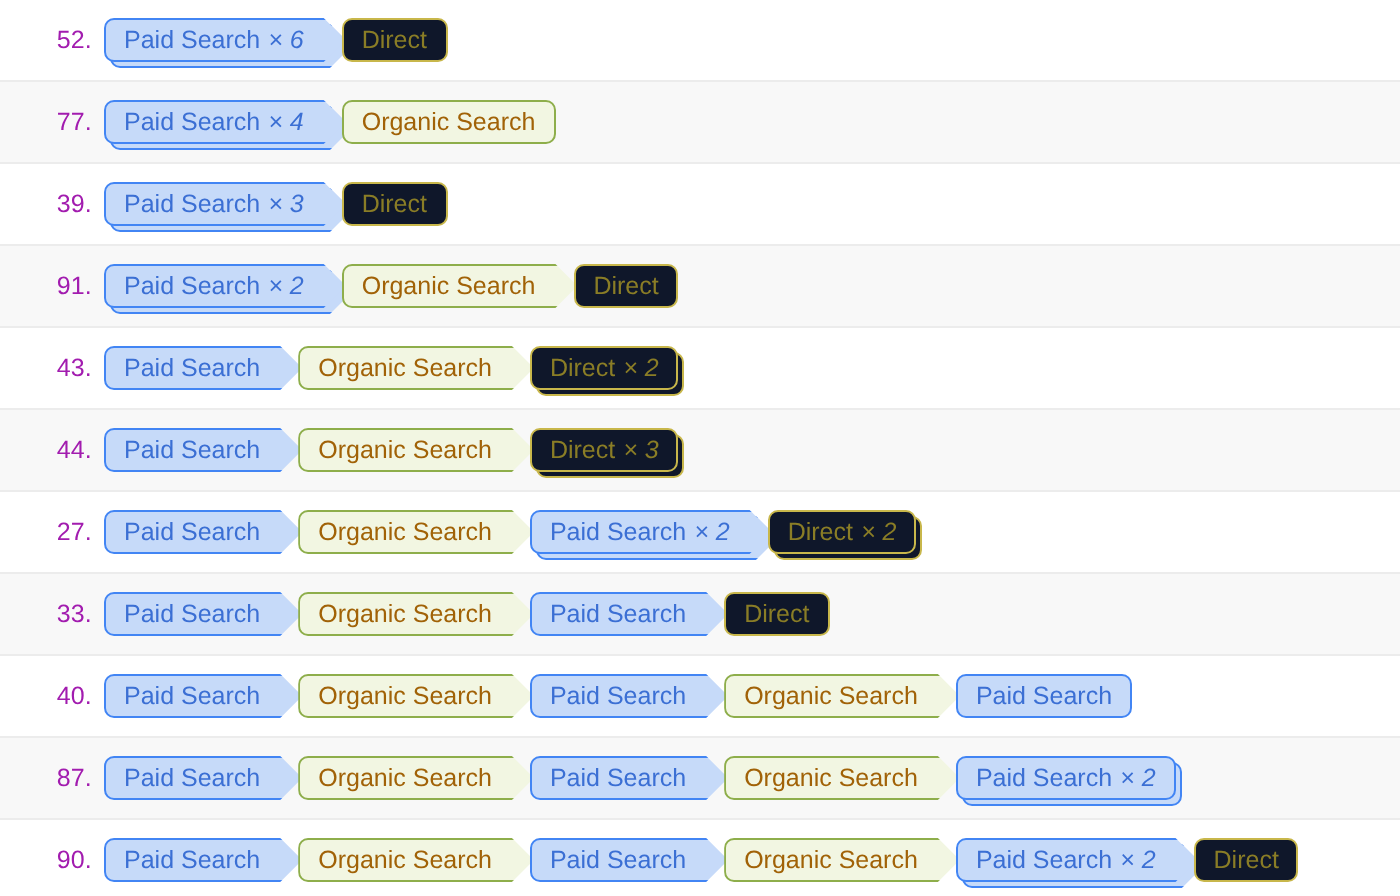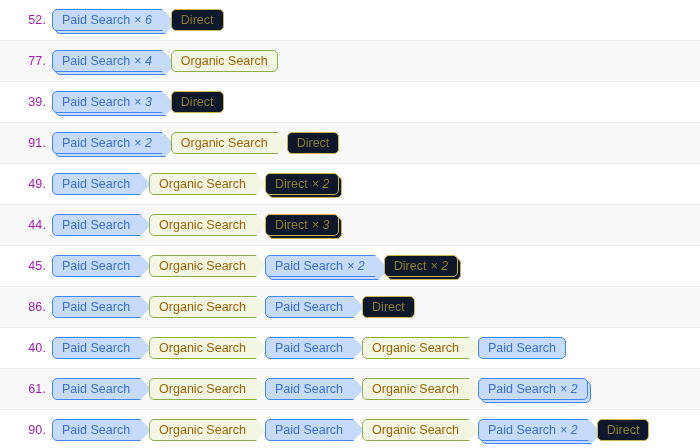--- a/index.html
+++ b/index.html
@@ -174,21 +174,21 @@
           </div>
         </div>
         <div class="chip direct terminal">
           <div class="chip-face">
             <span>Direct</span>
           </div>
         </div>
       </div>
     </div>
     <div class="path-row">
-      <div class="row-index">49.</div>
+      <div class="row-index">43.</div>
       <div class="path-seq">
         <div class="chip paid arrow">
           <div class="chip-face">
             <span>Paid Search</span>
           </div>
         </div>
         <div class="chip organic arrow">
           <div class="chip-face">
             <span>Organic Search</span>
           </div>
@@ -218,21 +218,21 @@
         <div class="chip direct terminal multi">
           <div class="chip-ghost" style="width: 74px;"></div>
           <div class="chip-face">
             <span>Direct</span>
             <span class="chip-mult">× 3</span>
           </div>
         </div>
       </div>
     </div>
     <div class="path-row">
-      <div class="row-index">45.</div>
+      <div class="row-index">27.</div>
       <div class="path-seq">
         <div class="chip paid arrow">
           <div class="chip-face">
             <span>Paid Search</span>
           </div>
         </div>
         <div class="chip organic arrow">
           <div class="chip-face">
             <span>Organic Search</span>
           </div>
@@ -247,21 +247,21 @@
         <div class="chip direct terminal multi">
           <div class="chip-ghost" style="width: 74px;"></div>
           <div class="chip-face">
             <span>Direct</span>
             <span class="chip-mult">× 2</span>
           </div>
         </div>
       </div>
     </div>
     <div class="path-row striped">
-      <div class="row-index">86.</div>
+      <div class="row-index">33.</div>
       <div class="path-seq">
         <div class="chip paid arrow">
           <div class="chip-face">
             <span>Paid Search</span>
           </div>
         </div>
         <div class="chip organic arrow">
           <div class="chip-face">
             <span>Organic Search</span>
           </div>
@@ -302,21 +302,21 @@
           </div>
         </div>
         <div class="chip paid terminal">
           <div class="chip-face">
             <span>Paid Search</span>
           </div>
         </div>
       </div>
     </div>
     <div class="path-row striped">
-      <div class="row-index">61.</div>
+      <div class="row-index">87.</div>
       <div class="path-seq">
         <div class="chip paid arrow">
           <div class="chip-face">
             <span>Paid Search</span>
           </div>
         </div>
         <div class="chip organic arrow">
           <div class="chip-face">
             <span>Organic Search</span>
           </div>

